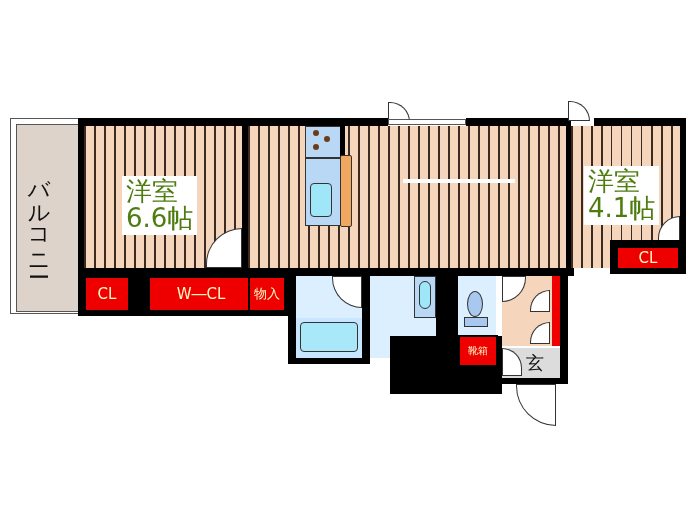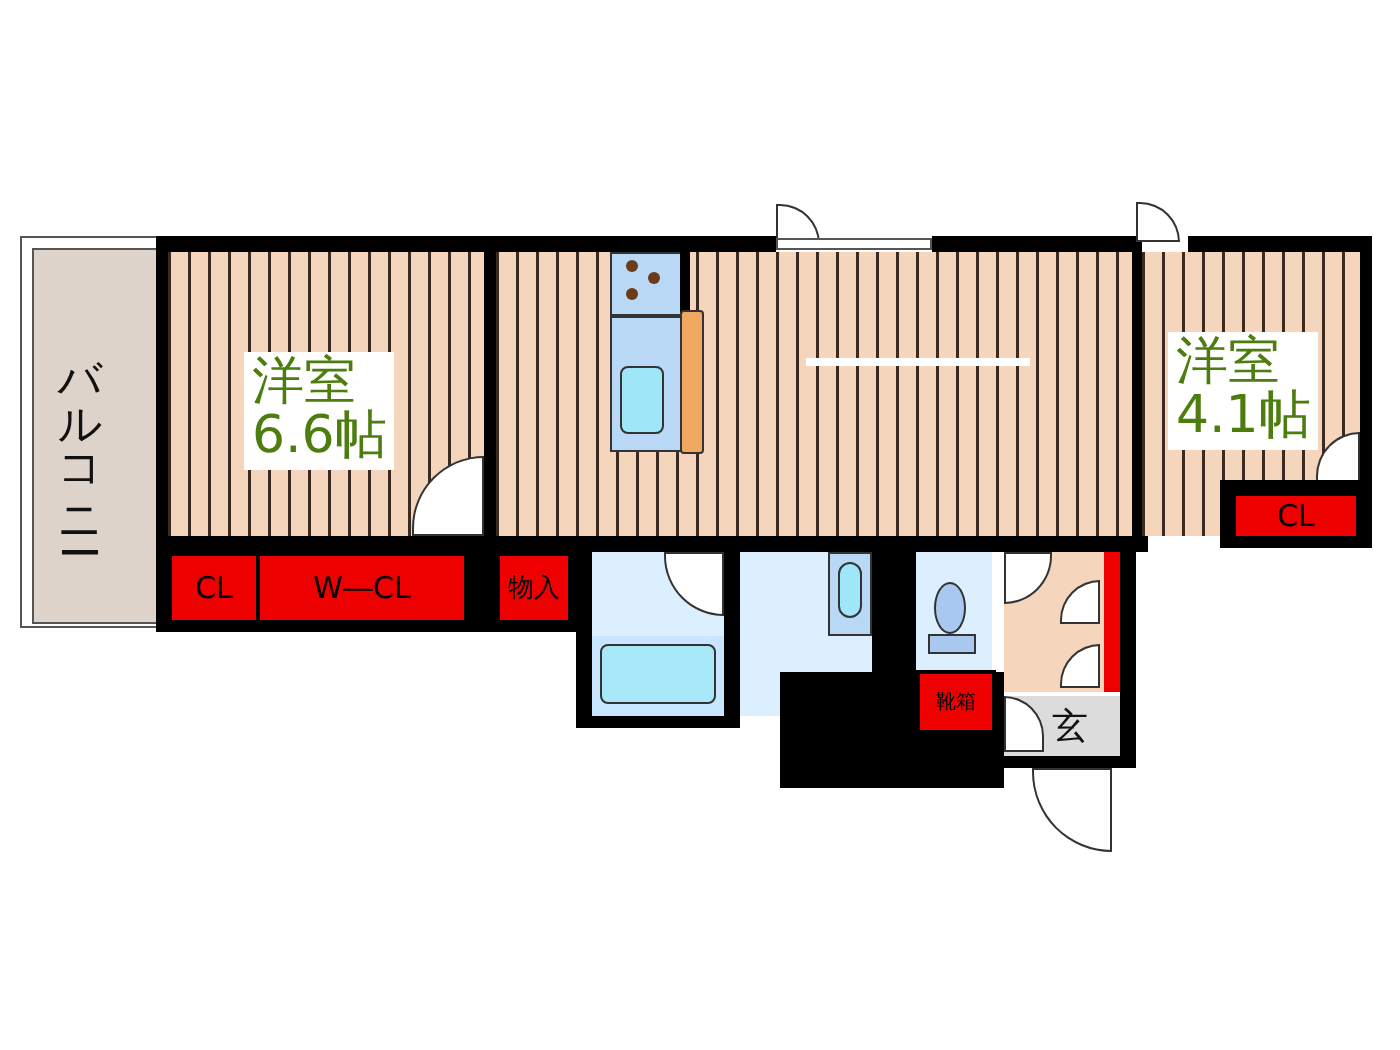--- a/index.html
+++ b/index.html
@@ -2,21 +2,21 @@
 <html><head>
 <meta charset="utf-8">
 <style>
   html,body{margin:0;padding:0;background:#fff;}
   body{width:700px;height:525px;position:relative;overflow:hidden;font-family:"DejaVu Sans","Liberation Sans",sans-serif;}
   .abs{position:absolute;box-sizing:border-box;}
   .wall{background:#000;position:absolute;}
   .floor{position:absolute;background-color:#f5d6bc;
     background-image:repeating-linear-gradient(90deg,#3a2a20 0px,#3a2a20 1.5px,transparent 1.5px,transparent 10px);}
   .label{position:absolute;background:#fff;color:#4d7c0f;line-height:1.05;font-size:26px;margin-top:16px;}
-  .red{position:absolute;background:#ee0000;border:2px solid #000;color:#000000;display:flex;align-items:center;justify-content:center;box-sizing:border-box;}
+  .red{position:absolute;background:#ee0000;border:2px solid #000;color:#fef9c3;display:flex;align-items:center;justify-content:center;box-sizing:border-box;}
   .wet{position:absolute;background:#dcefff;}
   .door{position:absolute;border:1.5px solid #333;background:#fff;box-sizing:border-box;}
 </style>
 </head>
 <body>
 
 <div class="abs" style="left:10px;top:118px;width:70px;height:196px;border:1.5px solid #555;background:#fff;"></div>
 <div class="abs" style="left:16px;top:124px;width:64px;height:188px;background:#ddd3cb;border:1.5px solid #555;"></div>
 <div class="abs" style="left:34px;top:165px;width:20px;font-size:22px;writing-mode:vertical-rl;color:#111;">バルコニー</div>
 
@@ -31,21 +31,21 @@
 <div class="label" style="left:122px;top:160px;padding:2px 4px;">
   <div>洋室</div>
   <div>6.6帖</div>
 </div>
 <div class="door" style="left:206px;top:228px;width:36px;height:40px;border-radius:36px 0 0 0;"></div>
 
 <div class="wall" style="left:78px;top:268px;width:212px;height:48px;"></div>
 <div class="red" style="left:84px;top:276px;width:46px;height:36px;">
   <span style="font-size:15px;">CL</span>
 </div>
-<div class="red" style="left:128px;top:276px;width:106px;height:36px;">
+<div class="red" style="left:148px;top:276px;width:106px;height:36px;">
   <span style="font-size:15px;">W―CL</span>
 </div>
 <div class="red" style="left:248px;top:276px;width:38px;height:36px;align-items:center;">
   <span style="font-size:13px;">物入</span>
 </div>
 
 <div class="floor" style="left:248px;top:126px;width:318px;height:142px;"></div>
 <div class="door" style="left:388px;top:102px;width:22px;height:20px;border-radius:0 20px 0 0;"></div>
 <div class="abs" style="left:388px;top:119px;width:78px;height:6px;background:#fff;border:1px solid #555;"></div>
 

